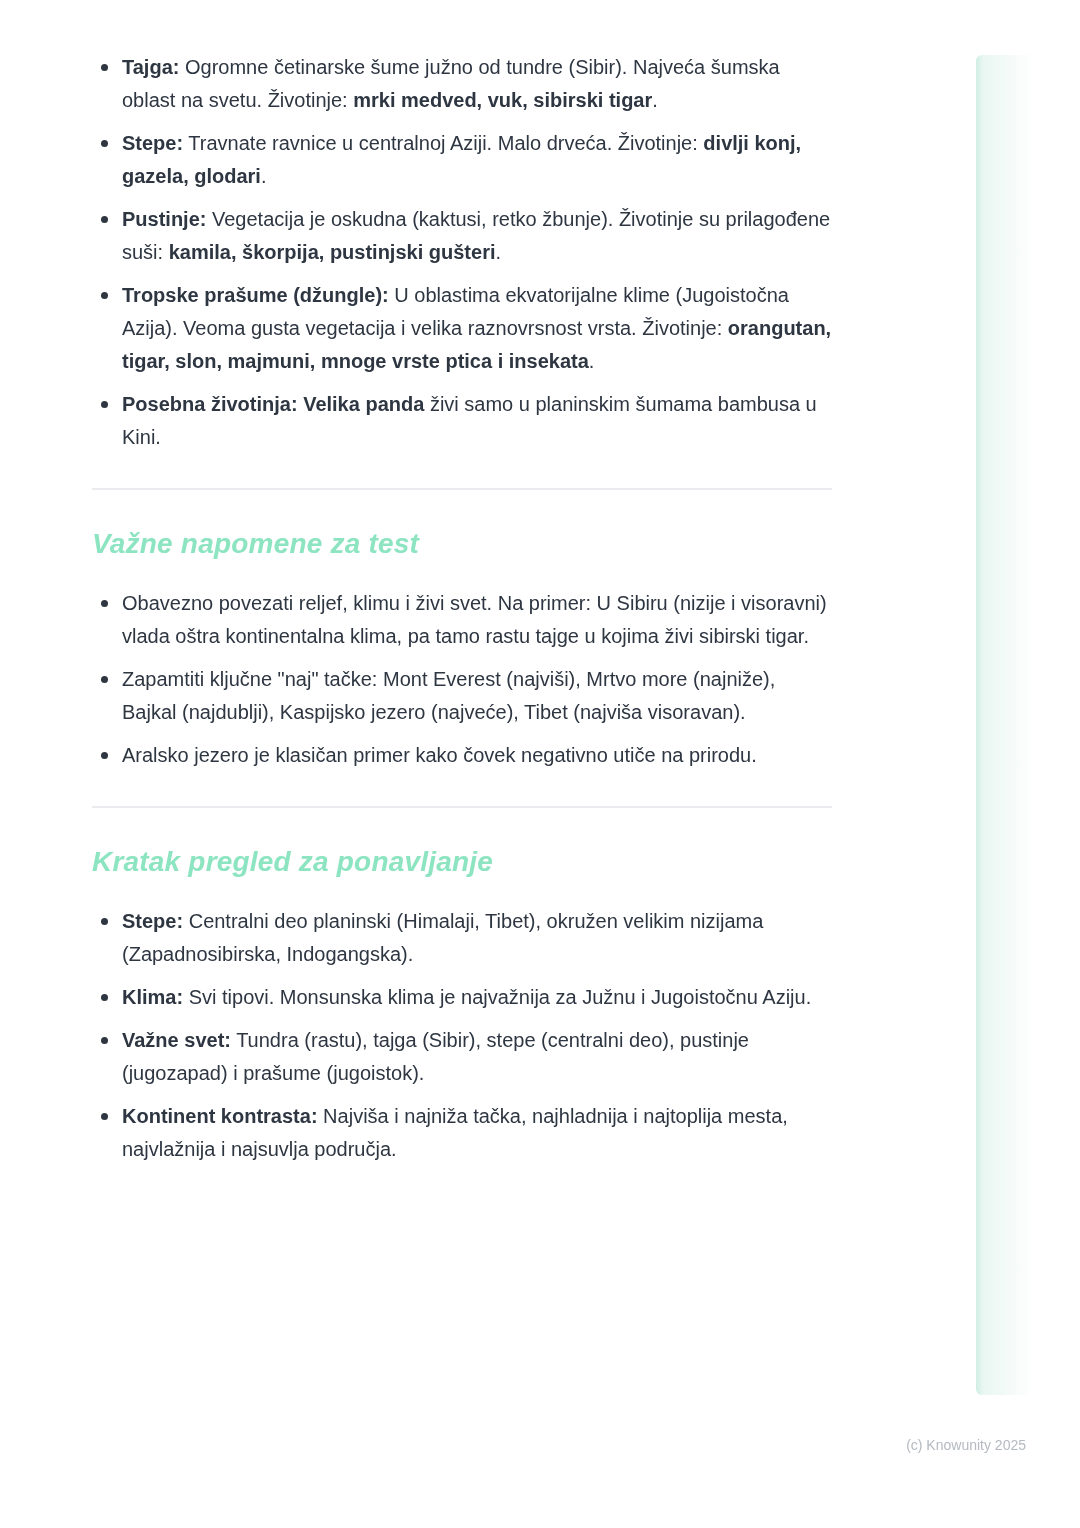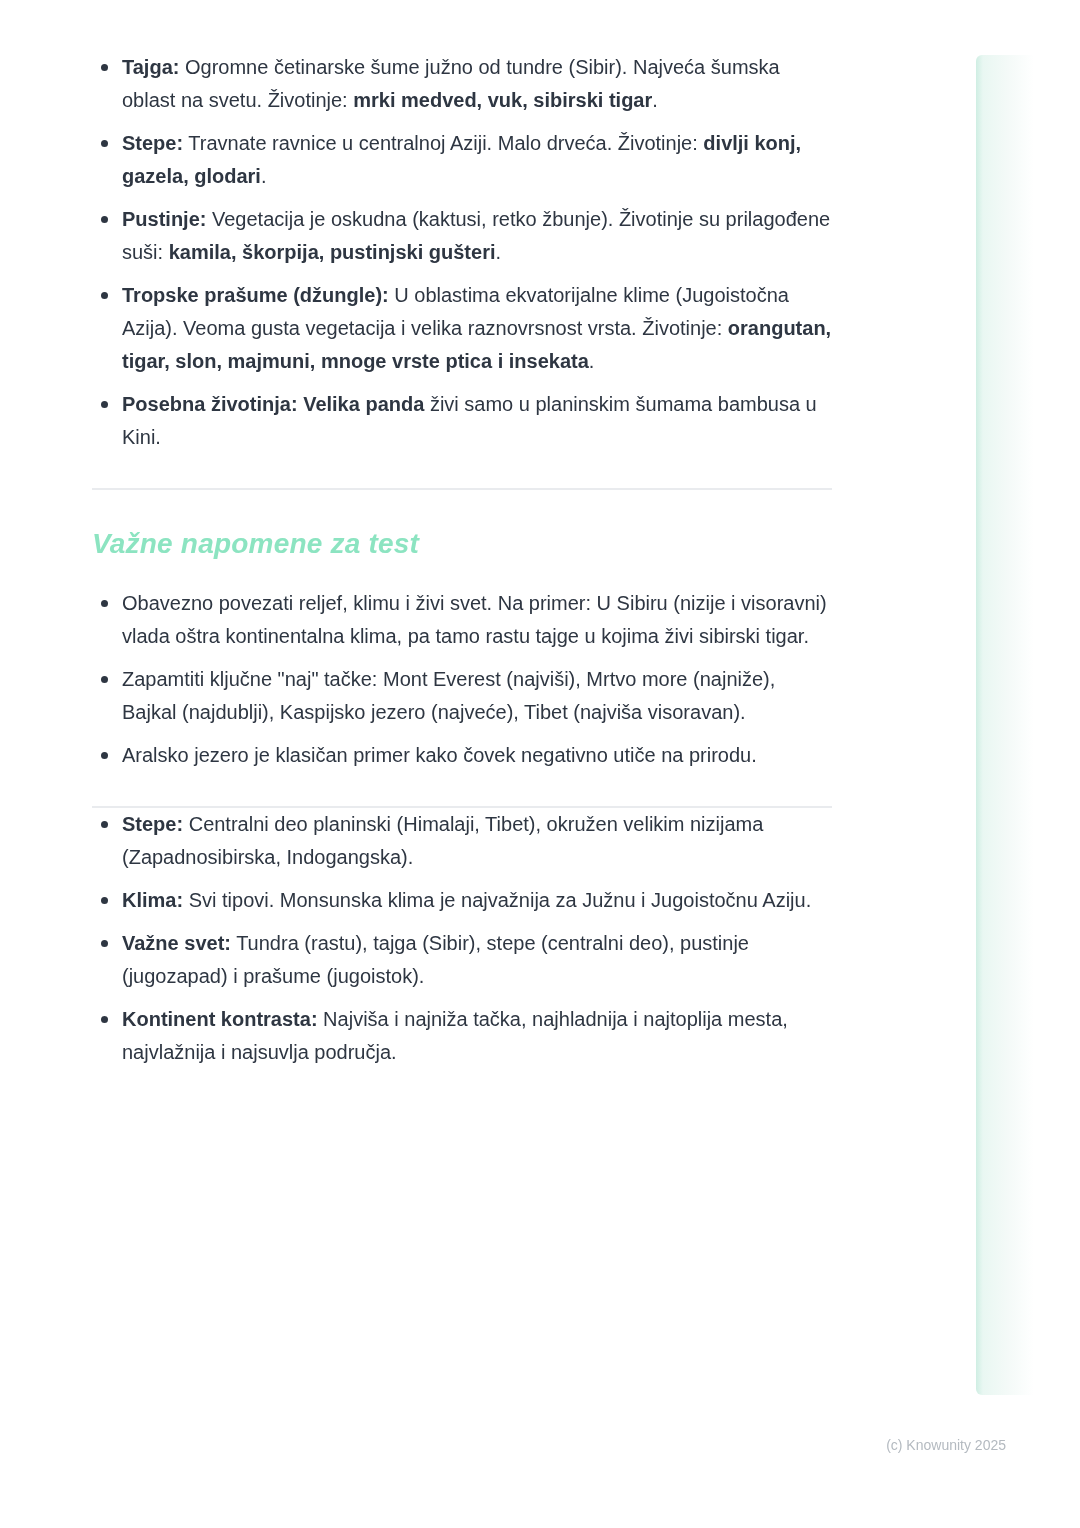--- a/index.html
+++ b/index.html
@@ -72,21 +72,21 @@
     left: 976px;
     top: 55px;
     width: 58px;
     height: 1340px;
     background: linear-gradient(90deg, #cfeee3 0%, #e9f7f2 12%, #f4faf8 55%, #ffffff 100%);
     border-radius: 6px 2px 2px 6px;
   }
   .footer {
     position: absolute;
     top: 1436px;
-    right: 74px;
+    right: 54px;
     font-size: 14px;
     line-height: 18px;
     color: #b4bac0;
   }
 </style>
 </head>
 <body>
 
 <div class="page">
   <div class="content">
@@ -103,20 +103,21 @@
 
     <h2 class="heading">Važne napomene za test</h2>
     <ul class="bullets">
         <li><span>Obavezno povezati reljef, klimu i živi svet. Na primer: U Sibiru (nizije i visoravni) vlada oštra kontinentalna klima, pa tamo rastu tajge u kojima živi sibirski tigar.</span></li>
         <li><span>Zapamtiti ključne "naj" tačke: Mont Everest (najviši), Mrtvo more (najniže), Bajkal (najdublji), Kaspijsko jezero (najveće), Tibet (najviša visoravan).</span></li>
         <li><span>Aralsko jezero je klasičan primer kako čovek negativno utiče na prirodu.</span></li>
       </ul>
 
     <div class="divider"></div>
 
+    <h2 class="heading">Kratak pregled za ponavljanje</h2>
     <ul class="bullets">
         <li><span class="b">Stepe:</span><span> Centralni deo planinski (Himalaji, Tibet), okružen velikim nizijama (Zapadnosibirska, Indogangska).</span></li>
         <li><span class="b">Klima:</span><span> Svi tipovi. Monsunska klima je najvažnija za Južnu i Jugoistočnu Aziju.</span></li>
         <li><span class="b">Važne svet:</span><span> Tundra (rastu), tajga (Sibir), stepe (centralni deo), pustinje (jugozapad) i prašume (jugoistok).</span></li>
         <li><span class="b">Kontinent kontrasta:</span><span> Najviša i najniža tačka, najhladnija i najtoplija mesta, najvlažnija i najsuvlja područja.</span></li>
       </ul>
 
   </div>
 
   <div class="edge-strip"></div>

